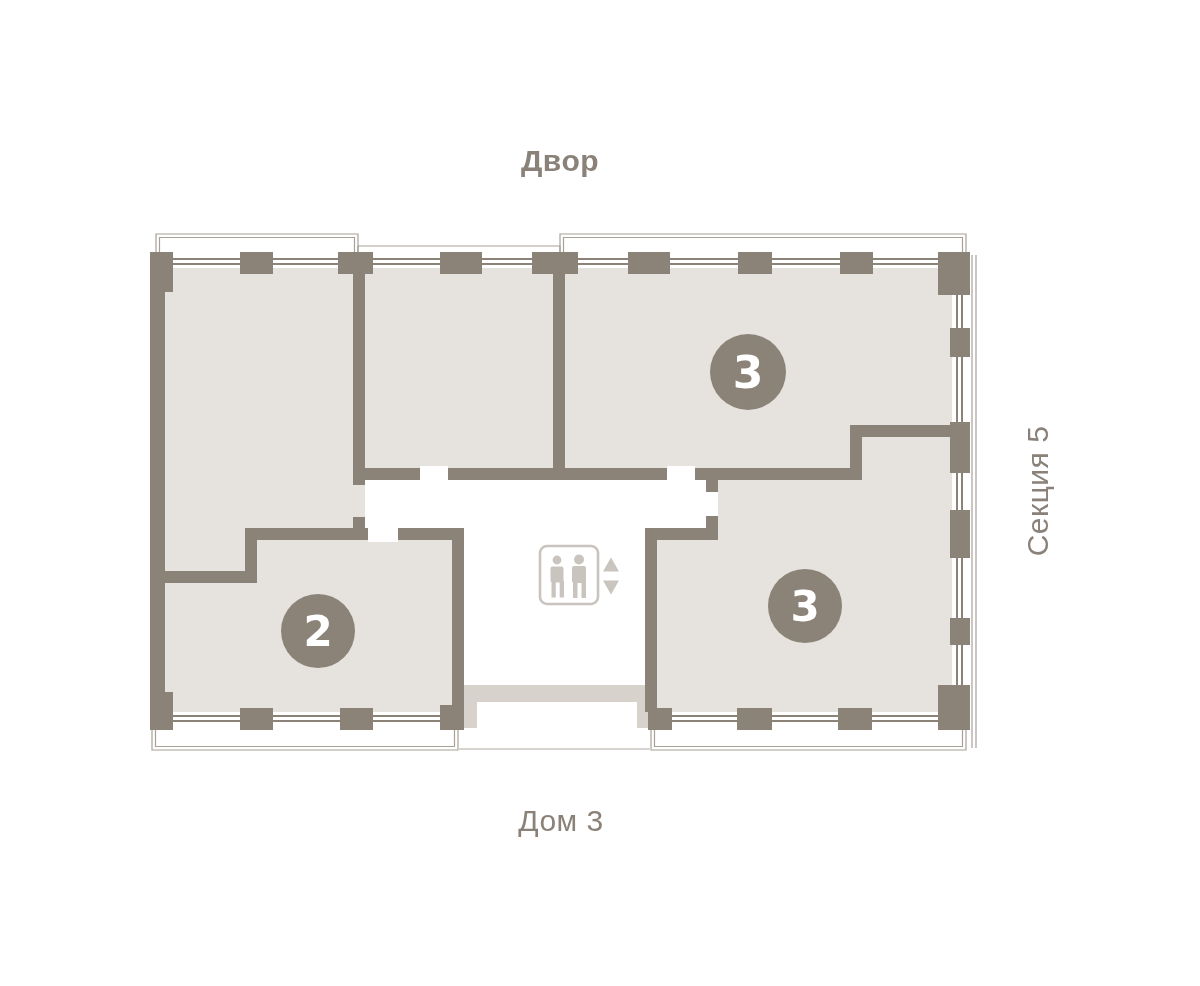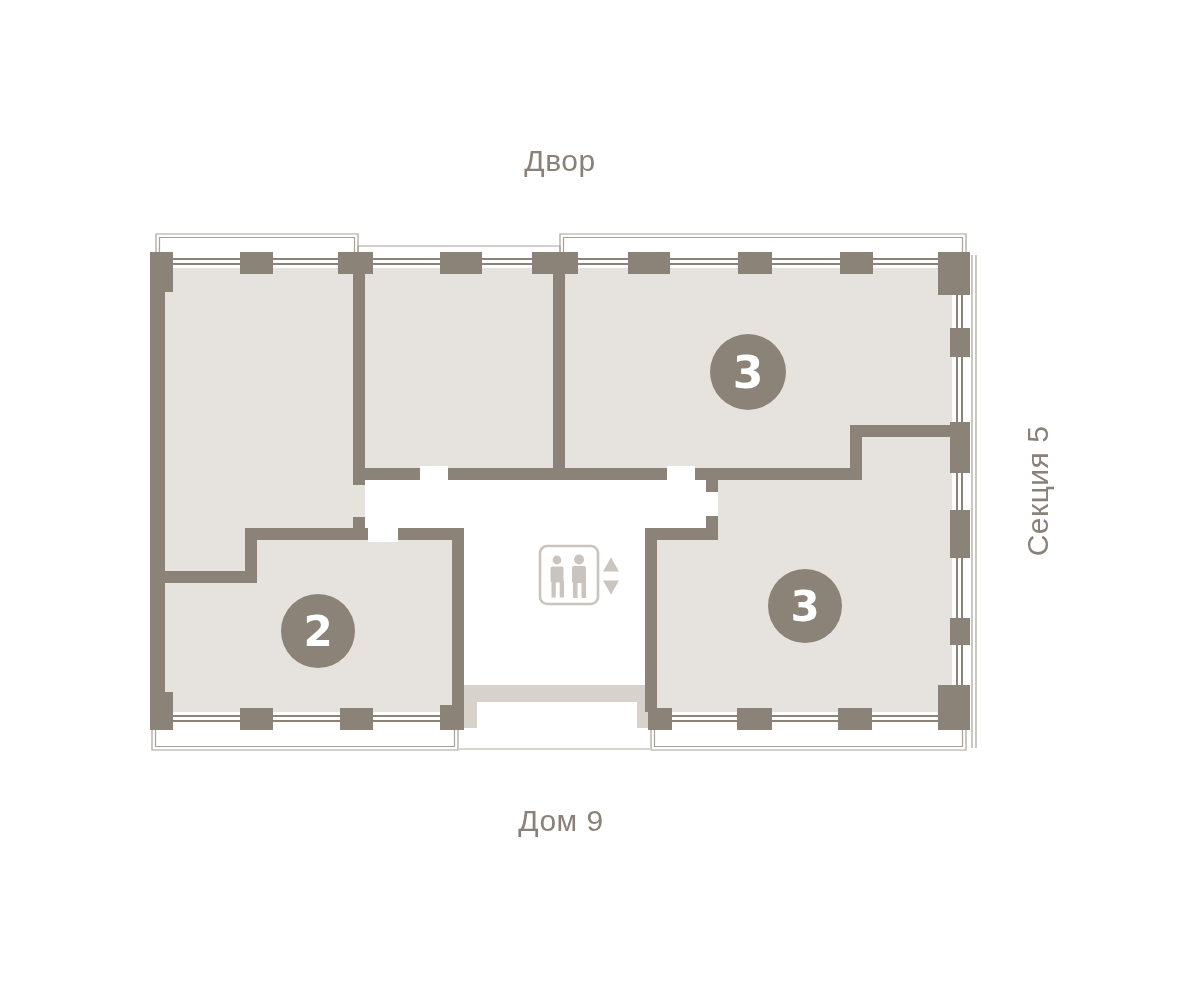--- a/index.html
+++ b/index.html
@@ -133,17 +133,17 @@
       </g>
       <polygon points="611,557.5 603,571.5 619,571.5" fill="#c9c4be"></polygon>
       <polygon points="603,580.5 619,580.5 611,594.5" fill="#c9c4be"></polygon>
     </g>
   </svg>
 
   <div class="apt-badge" style="left:748px;top:372px;">3</div>
   <div class="apt-badge small" style="left:318px;top:631px;">2</div>
   <div class="apt-badge small" style="left:805px;top:606px;">3</div>
 
-  <div class="plan-label" style="left:560px;top:161px;">Двор</div>
-  <div class="plan-label" style="left:561px;top:821px;">Дом 9</div>
+  <div class="plan-label" style="left:560px;top:161px;font-weight:bold;">Двор</div>
+  <div class="plan-label" style="left:561px;top:821px;">Дом 3</div>
   <div class="plan-label vertical" style="left:1038px;top:491px;">Секция 5</div>
 
 </div>
 
 </body></html>

